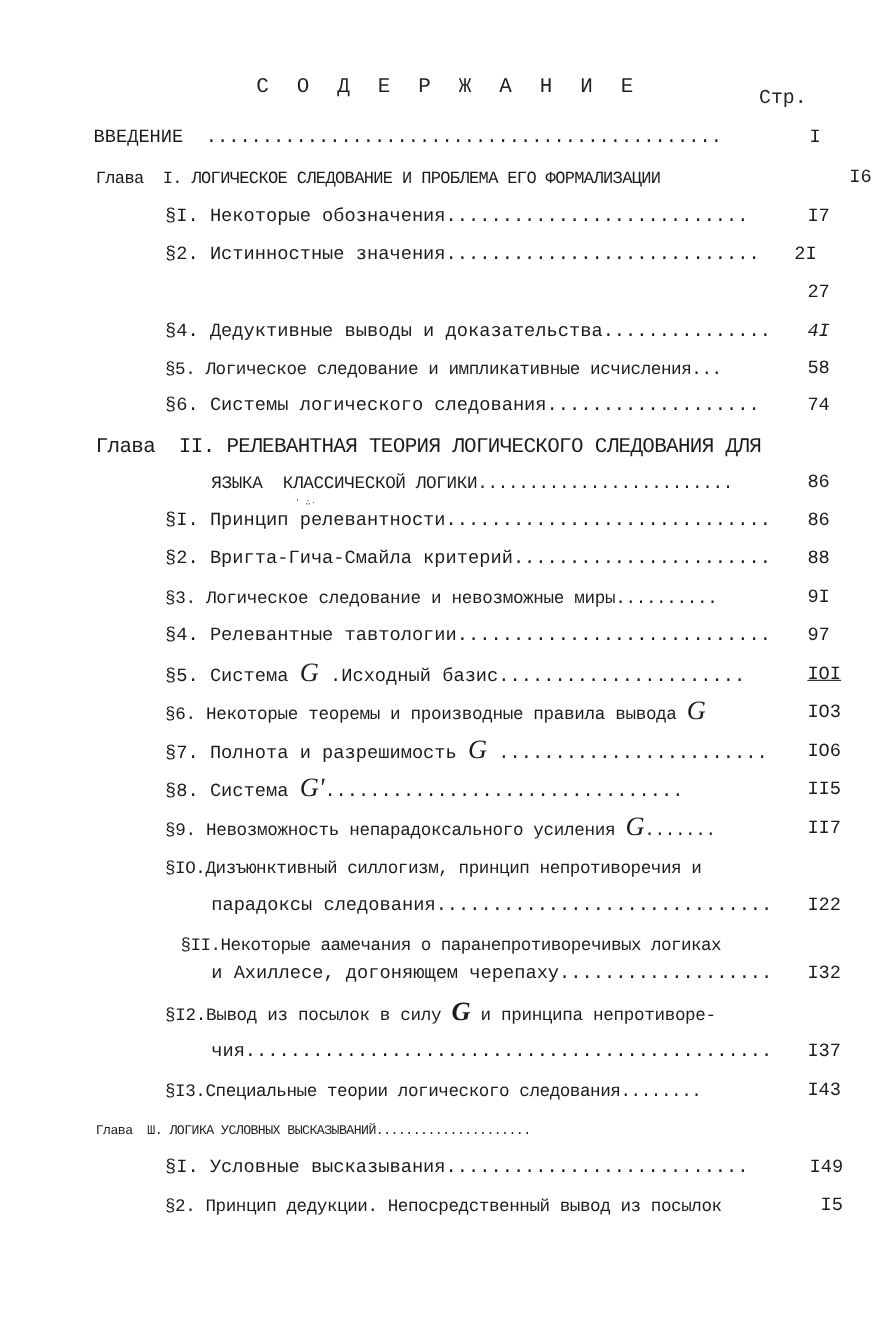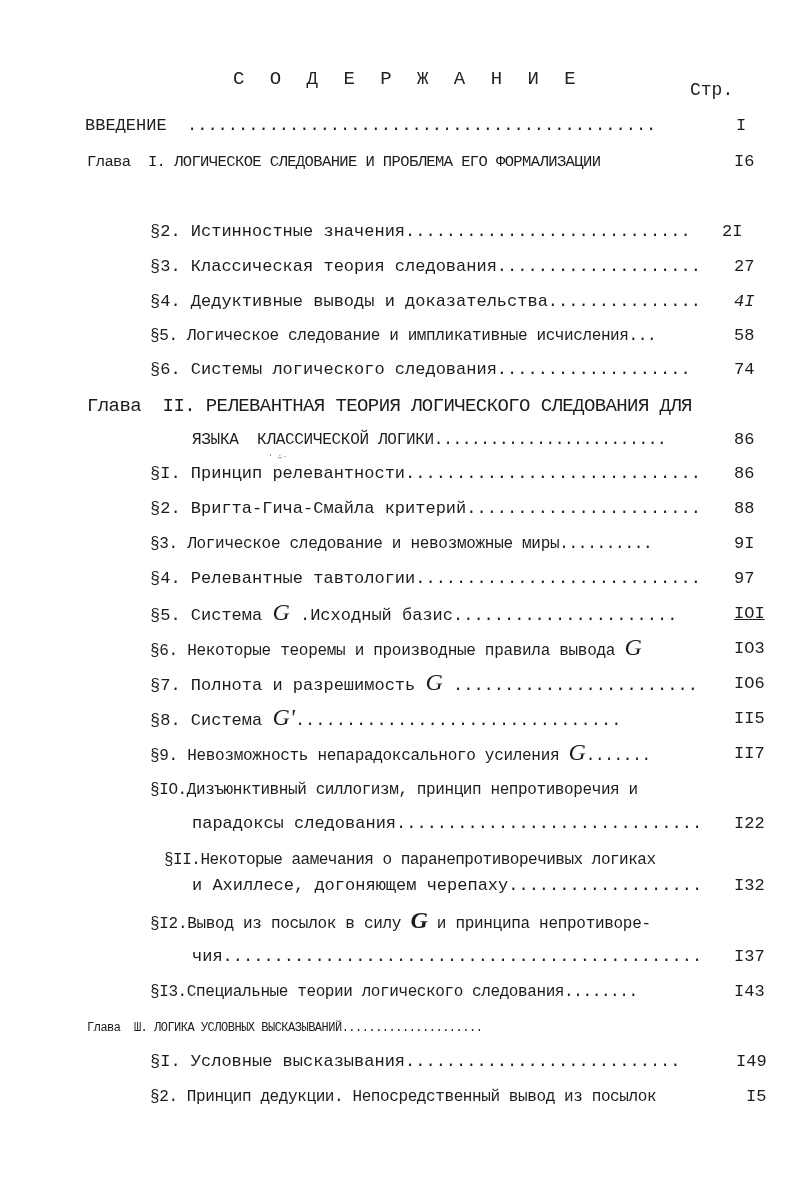--- a/index.html
+++ b/index.html
@@ -32,29 +32,32 @@
   <div class="title">С О Д Е Р Ж А Н И Е</div>
   <div class="str-label">Стр.</div>
 
   <div class="row" style="left:85px; top:114px; width:690px;">
     <span class="text">ВВЕДЕНИЕ  ..............................................</span>
     <span class="page-num" style="left:651px;">I</span>
   </div>
 
   <div class="row" style="left:87px; top:150px; width:690px;">
     <span class="text" style="font-size:15.5px; letter-spacing:-0.6px;">Глава  I. ЛОГИЧЕСКОЕ СЛЕДОВАНИЕ И ПРОБЛЕМА ЕГО ФОРМАЛИЗАЦИИ</span>
-    <span class="page-num" style="left:647px;text-align:right;">I6</span>
+    <span class="page-num" style="left:685px;text-align:right;">I6</span>
   </div>
 
+  <div class="row" style="left:150px; top:186px; width:630px;">
+    <span class="text">§I. Некоторые обозначения...........................</span>
+    <span class="page-num" style="left:584px;">I7</span>
+  </div>
   <div class="row" style="left:150px; top:220px; width:630px;">
     <span class="text">§2. Истинностные значения............................</span>
     <span class="page-num" style="left:572px;">2I</span>
   </div>
   <div class="row" style="left:150px; top:255px; width:630px;">
-    <span class="text">§3. Классическая теория следования....................</span>
     <span class="page-num" style="left:584px;">27</span>
   </div>
   <div class="row" style="left:150px; top:290px; width:630px;">
     <span class="text">§4. Дедуктивные выводы и доказательства...............</span>
     <span class="page-num" style="left:584px;font-style:italic;">4I</span>
   </div>
   <div class="row" style="left:150px; top:324px; width:630px;">
     <span class="text" style="font-size:16px; letter-spacing:-0.4px;">§5. Логическое следование и импликативные исчисления...</span>
     <span class="page-num" style="left:584px;">58</span>
   </div>

